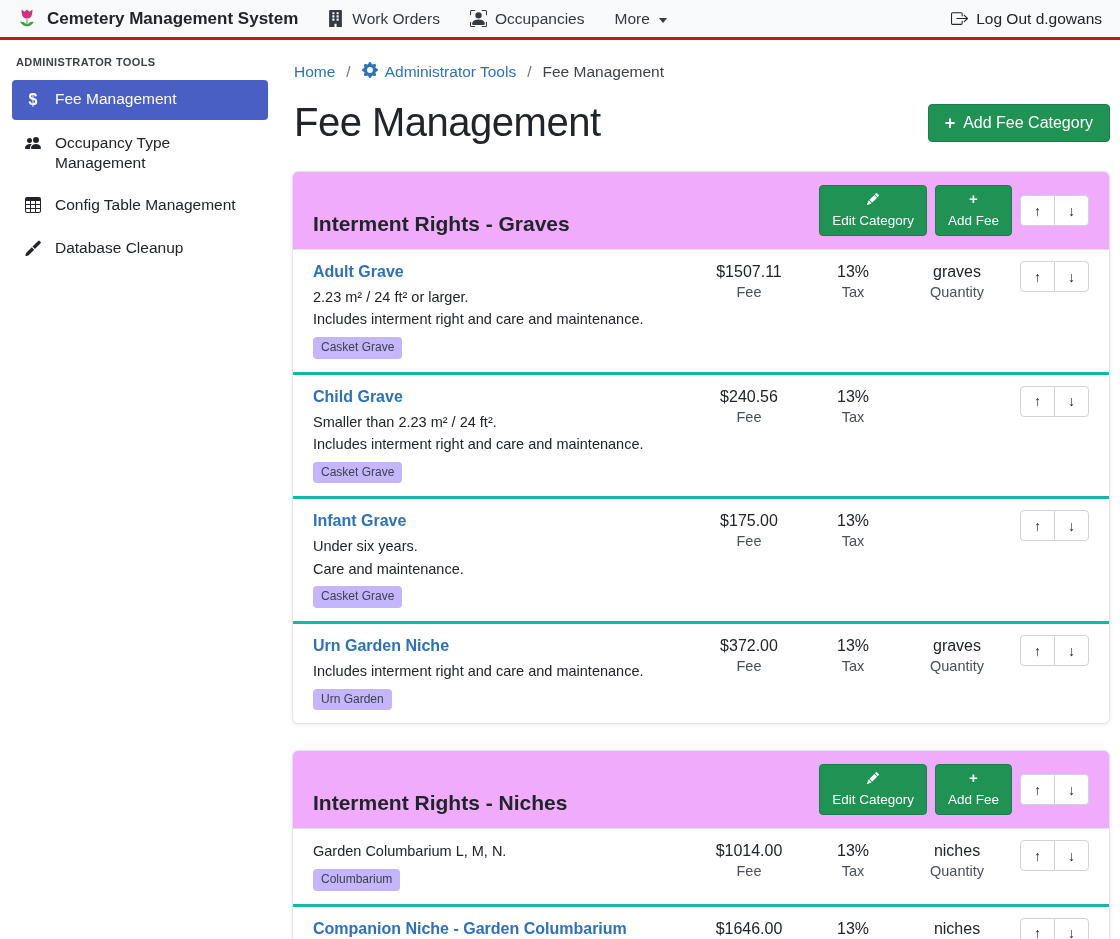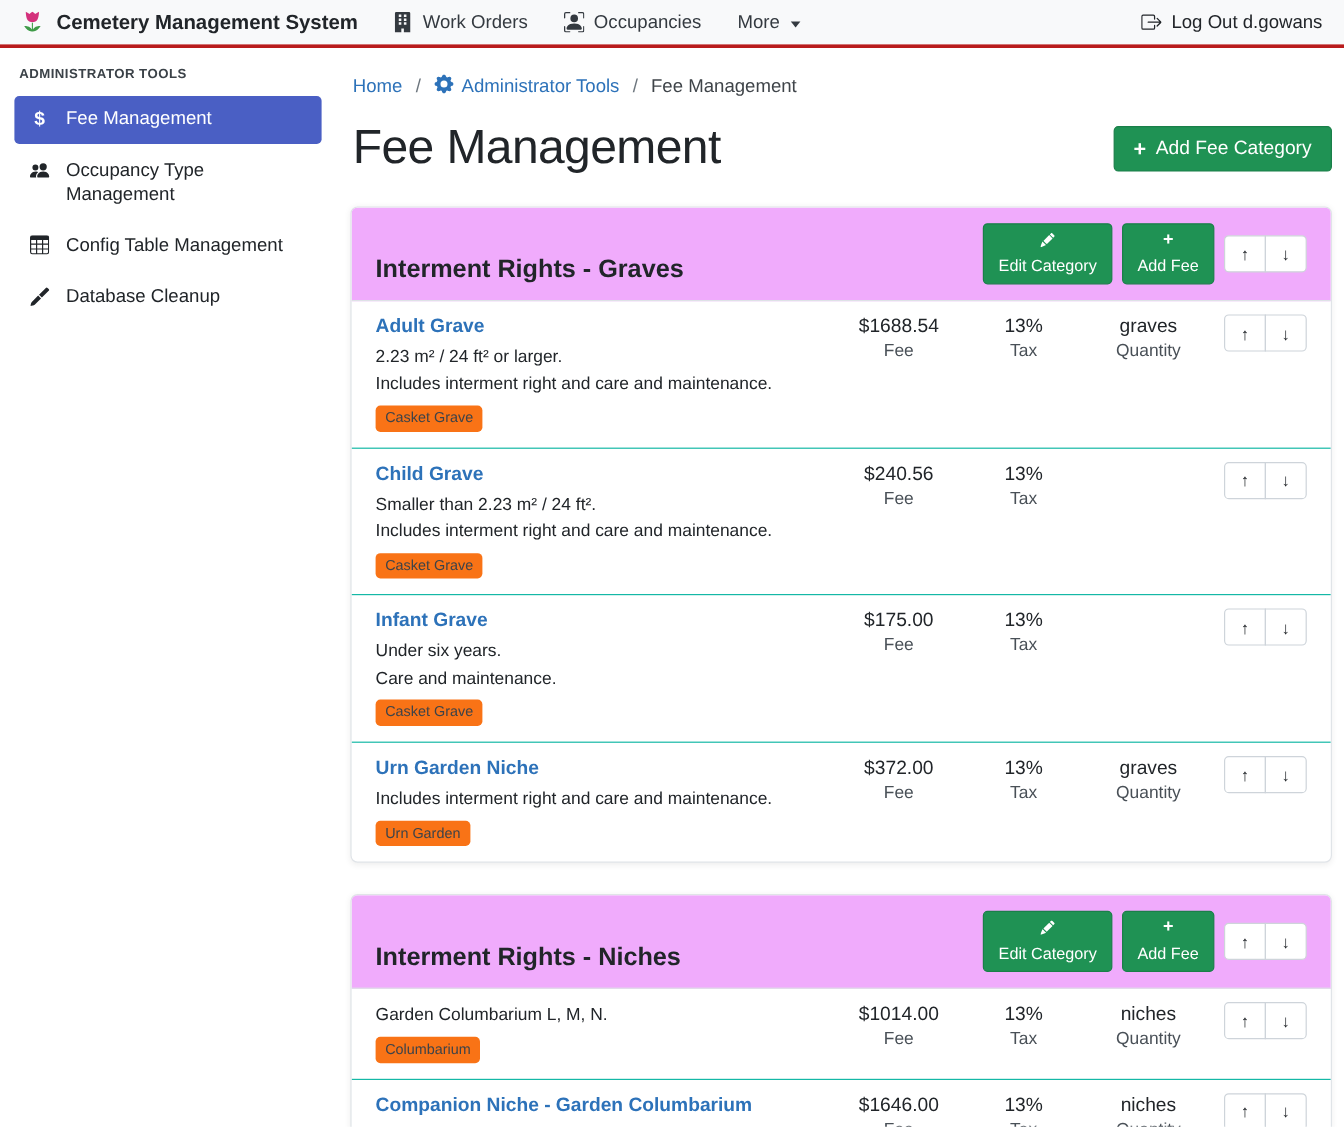--- a/index.html
+++ b/index.html
@@ -79,28 +79,28 @@
   .header-actions { display: flex; align-items: center; gap: 8px; }
 
   .arrow-group { display: inline-flex; }
   .arrow-btn {
     width: 35px; height: 31px; background: #fff; border: 1px solid #ced4da;
     font-size: 14px; color: #212529; display: inline-flex; align-items: center; justify-content: center;
   }
   .arrow-group .arrow-btn:first-child { border-radius: 4px 0 0 4px; }
   .arrow-group .arrow-btn:last-child { border-radius: 0 4px 4px 0; margin-left: -1px; }
 
-  .fee-row { display: flex; align-items: flex-start; padding: 11px 20px 13px; border-bottom: 1px solid #14b8a6; }
+  .fee-row { display: flex; align-items: flex-start; padding: 11px 20px 13px; border-bottom: 3px solid #14b8a6; }
   .fee-row:last-child { border-bottom: none; }
   .fee-main { flex: 1; min-width: 0; padding-right: 8px; }
   .fee-name { display: inline-block; color: #2d72b9; font-size: 16px; font-weight: 600; margin: 2px 0 5px; }
   .fee-desc { font-size: 14.5px; line-height: 1.55; color: #212529; }
   .badge-wrap { margin-top: 6px; }
   .badge {
-    display: inline-block; background: #f97316; color: #3d4349; font-size: 12px;
+    display: inline-block; background: #c4b5fd; color: #3d4349; font-size: 12px;
     padding: 4px 8px; border-radius: 4px; line-height: 1.15;
   }
   .stat { width: 104px; flex: none; text-align: center; padding-top: 2px; }
   .stat .val { font-size: 16px; color: #212529; }
   .stat .lbl { font-size: 14.5px; color: #495057; margin-top: 3px; }
   .row-arrows { width: 80px; flex: none; display: flex; justify-content: flex-end; }
 </style>
 </head>
 <body>
 
@@ -238,21 +238,21 @@
       </div>
 
       <div class="fee-row">
         <div class="fee-main">
           <a class="fee-name">Adult Grave</a>
           <div class="fee-desc">2.23 m² / 24 ft² or larger.</div>
           <div class="fee-desc">Includes interment right and care and maintenance.</div>
           <div class="badge-wrap"><span class="badge">Casket Grave</span></div>
         </div>
         <div class="stat">
-          <div class="val">$1688.54</div>
+          <div class="val">$1507.11</div>
           <div class="lbl">Fee</div>
         </div>
         <div class="stat">
           <div class="val">13%</div>
           <div class="lbl">Tax</div>
         </div>
         <div class="stat">
           <div class="val">graves</div>
           <div class="lbl">Quantity</div>
         </div>

